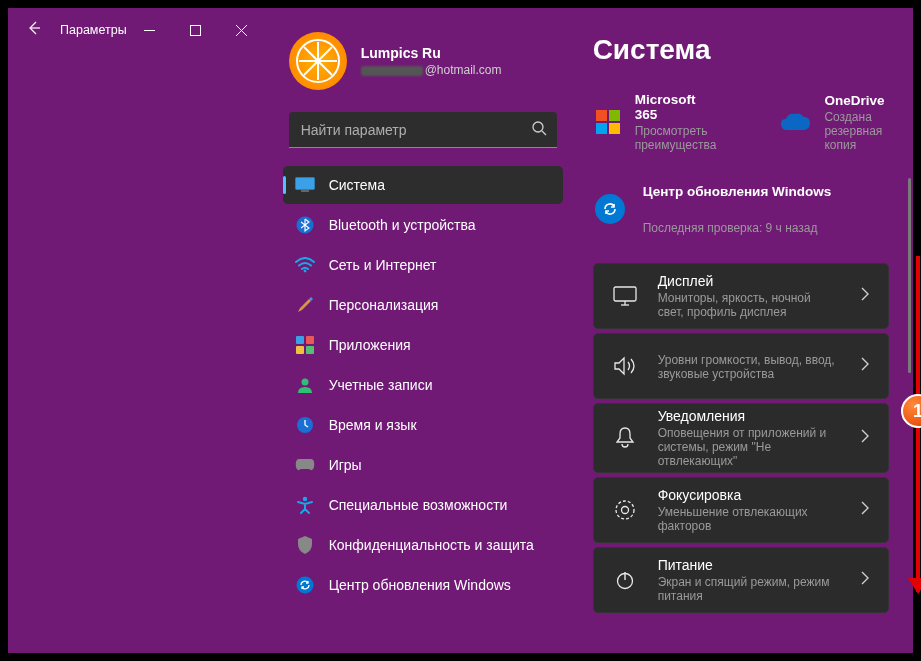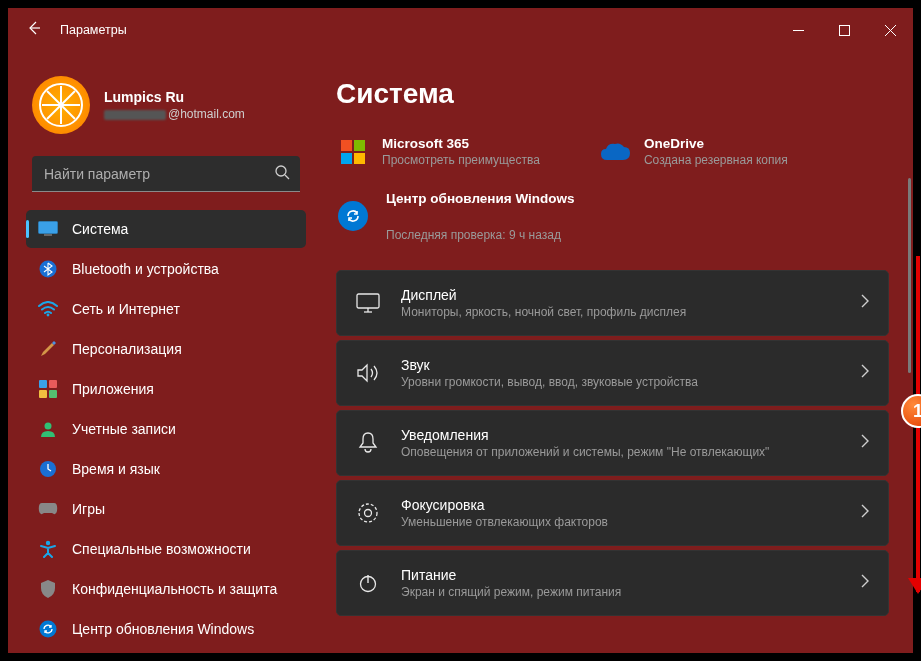--- a/index.html
+++ b/index.html
@@ -1,17 +1,17 @@
 <!DOCTYPE html>
 <html><head>
 <meta charset="utf-8">
 <style>
   * { margin: 0; padding: 0; box-sizing: border-box; font-family: "Segoe UI", Arial, sans-serif; }
   body { background: #000; width: 921px; height: 661px; overflow: hidden; position: relative; }
-  .window { position: absolute; left: 8px; top: 8px; width: 905px; height: 645px; background: #7f1d1d; color: #fff; display: flex; flex-direction: column; }
+  .window { position: absolute; left: 8px; top: 8px; width: 905px; height: 645px; background: #701a75; color: #fff; display: flex; }
 
   .titlebar { height: 44px; display: flex; align-items: center; justify-content: space-between; padding: 0 0 0 18px; }
   .titlebar-left { display: flex; align-items: center; gap: 18px; }
   .titlebar-title { font-size: 12.5px; color: #fff; font-weight: 500; }
   .win-controls { display: flex; }
   .win-btn { width: 46px; height: 32px; display: flex; align-items: center; justify-content: center; cursor: pointer; }
 
   .body { display: flex; flex: 1; overflow: hidden; }
 
   .sidebar { width: 310px; padding: 10px 12px 0 18px; display: flex; flex-direction: column; }
@@ -30,33 +30,33 @@
 
   .nav { display: flex; flex-direction: column; gap: 2px; }
   .nav-item { display: flex; align-items: center; gap: 14px; height: 38px; padding: 0 10px 0 12px; border-radius: 5px; font-size: 14px; color: #fff; cursor: pointer; position: relative; }
   .nav-item.active { background: #2d2d2d; }
   .nav-item.active::before { content: ""; position: absolute; left: 0; top: 10px; bottom: 10px; width: 3px; background: #4cc2ff; border-radius: 2px; }
   .nav-icon { width: 20px; height: 20px; display: flex; align-items: center; justify-content: center; flex-shrink:0; }
 
   .main { flex: 1; padding: 20px 24px 0 18px; overflow-y: auto; position: relative; }
   .main h1 { font-size: 28px; font-weight: 600; margin-bottom: 26px; margin-top: 6px; }
 
-  .tiles { display: flex; gap: 60px; margin-bottom: 24px; padding-left: 2px; }
+  .tiles { display: flex; gap: 60px; margin-bottom: 32px; padding-left: 2px; }
   .tile { display: flex; align-items: center; gap: 14px; cursor:pointer; }
   .tile-icon { width: 30px; height: 30px; display: flex; align-items: center; justify-content: center; }
   .tile-text .t1 { font-size: 13.5px; font-weight: 600; }
   .tile-text .t2 { font-size: 12px; color: #9a9a9a; margin-top: 2px; }
 
   .wu-row { display:flex; align-items:center; gap:18px; margin-bottom: 28px; padding-left:2px;}
   .wu-icon { width:30px; height:30px; border-radius:50%; background:#0078d4; display:flex; align-items:center; justify-content:center;}
   .wu-text .t1 { font-size:13.5px; font-weight:600; line-height:1.25;}
   .wu-text .t2 { font-size:12px; color:#9a9a9a; margin-top:20px;}
 
   .settings-list { display: flex; flex-direction: column; gap: 4px; }
-  .setting-row { display: flex; align-items: center; background: #2b2b2b; border: 1px solid #333; border-radius: 5px; padding: 14px 18px; gap: 20px; cursor: pointer; min-height: 66px; }
+  .setting-row { display: flex; align-items: center; background: #2b2b2b; border: 1px solid #333; border-radius: 5px; padding: 4px 18px; gap: 20px; cursor: pointer; min-height: 66px; }
   .setting-row .row-icon { width: 26px; height: 26px; display: flex; align-items: center; justify-content: center; color:#e8e8e8; flex-shrink:0;}
   .setting-row .row-text { flex: 1; }
   .setting-row .row-text .r1 { font-size: 14px; font-weight: 500; }
   .setting-row .row-text .r2 { font-size: 12px; color: #9a9a9a; margin-top: 2px; }
   .setting-row .chev { color: #cfcfcf; }
 
   .annot-badge { position:absolute; right: -40px; top: 386px; width:34px; height:34px; border-radius:50%; background: radial-gradient(circle at 35% 30%, #ff8a3a, #e23b00); border:2px solid #fff; display:flex; align-items:center; justify-content:center; color:#fff; font-weight:700; font-size:18px; z-index:50;}
   .annot-arrow { position:absolute; right:-25px; top:248px; width:4px; height:336px; background:#e30000; z-index:49;}
   .annot-arrow::after { content:""; position:absolute; bottom:-2px; left:50%; transform:translateX(-50%); border-left:10px solid transparent; border-right:10px solid transparent; border-top:16px solid #e30000;}
 
@@ -293,21 +293,20 @@
               </svg></span>
         </div>
         <div class="setting-row">
           <span class="row-icon">
               <svg width="24" height="20" viewBox="0 0 24 20">
                 <path d="M2 7h4l5-5v16l-5-5H2z" stroke="#e8e8e8" fill="none" stroke-width="1.3"></path>
                 <path d="M15 6q3 4 0 8M18 3q6 7 0 14" stroke="#e8e8e8" fill="none" stroke-width="1.3"></path>
               </svg>
             </span>
           <div class="row-text">
-              <div class="r1">Звук</div>
               <div class="r2">Уровни громкости, вывод, ввод, звуковые устройства</div>
             </div>
           <span class="chev"><svg width="10" height="14" viewBox="0 0 10 14">
                 <path d="M2 1l6 6-6 6" stroke="#cfcfcf" stroke-width="1.4" fill="none"></path>
               </svg></span>
         </div>
         <div class="setting-row">
           <span class="row-icon">
               <svg width="20" height="22" viewBox="0 0 20 22">
                 <path d="M10 1q-5 0-5 6v4l-3 4h16l-3-4V7q0-6-5-6zM7 17q0 3 3 3t3-3" stroke="#e8e8e8" fill="none" stroke-width="1.3"></path>

